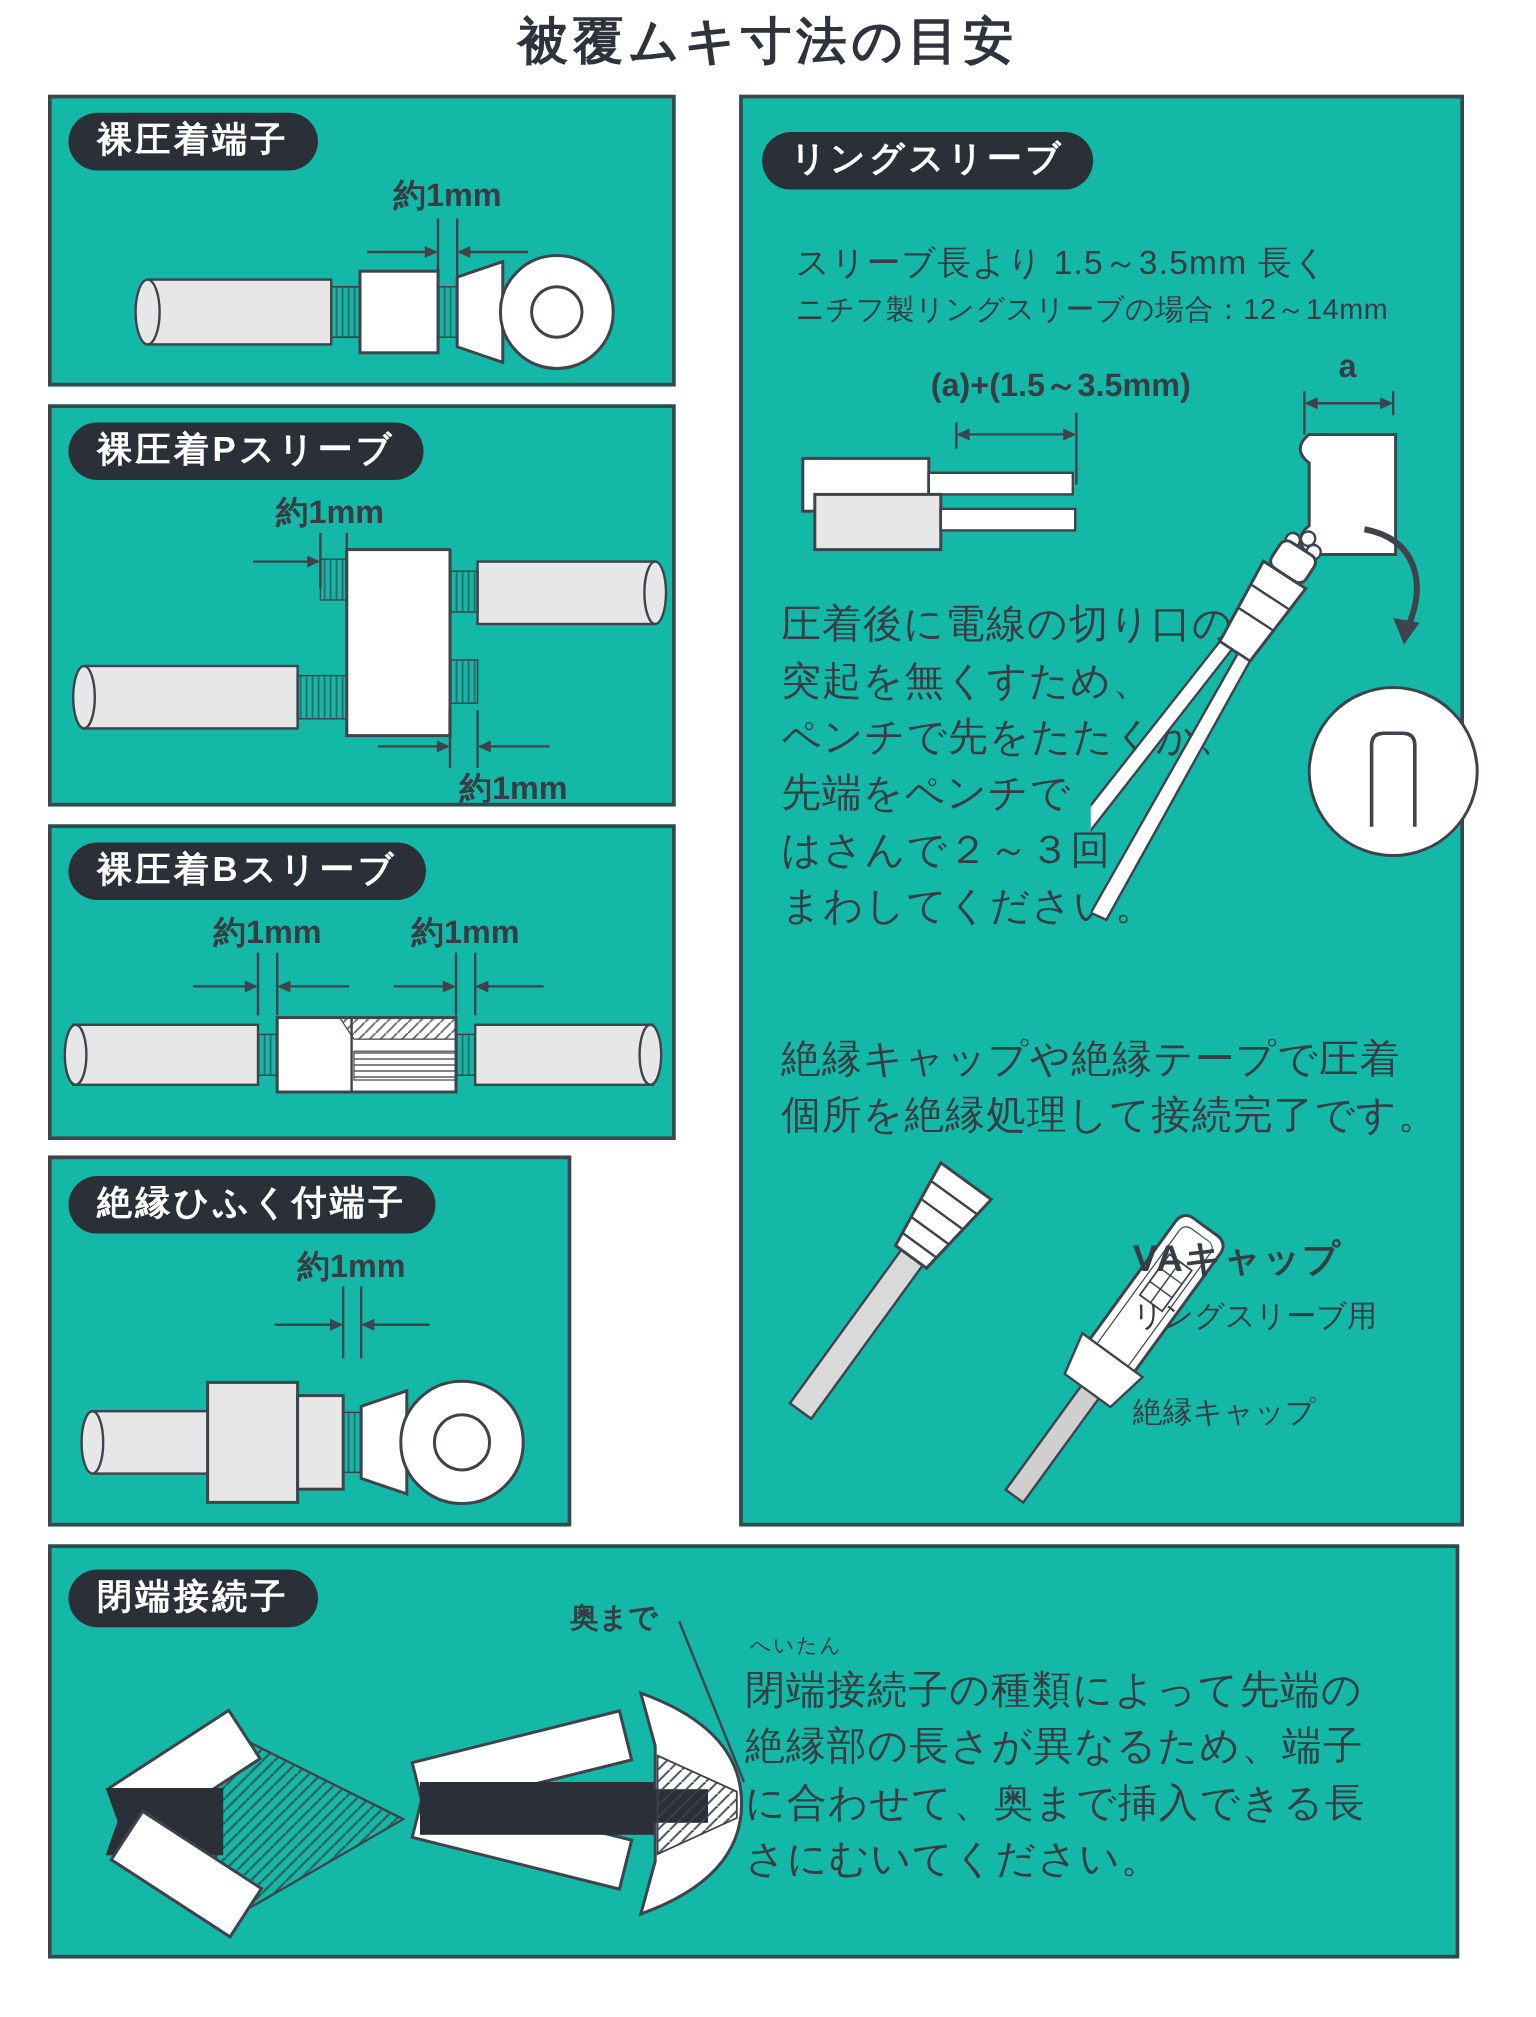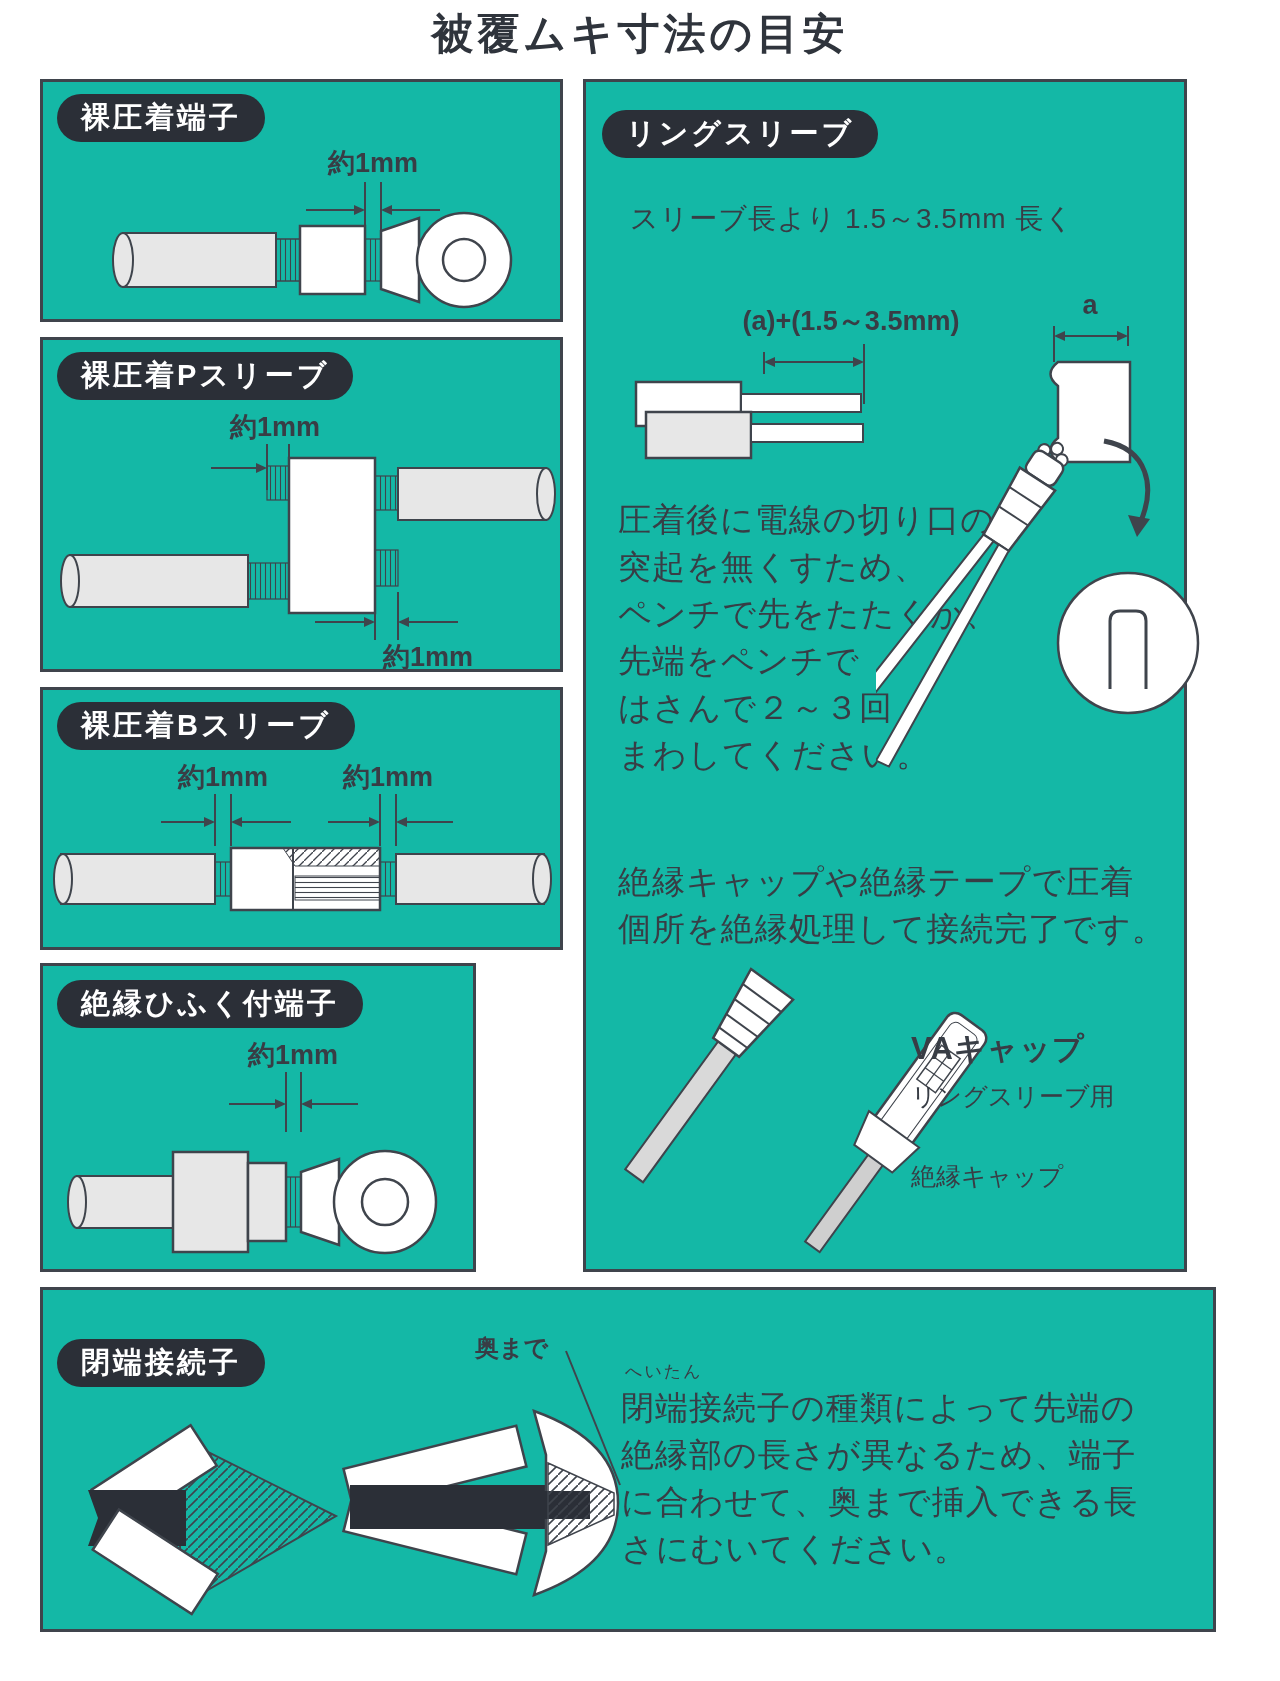--- a/index.html
+++ b/index.html
@@ -162,23 +162,24 @@
       <ellipse cx="34" cy="236" rx="9" ry="26" fill="#e7e7e7" stroke="#3f444c" stroke-width="2"></ellipse>
       <rect x="130" y="186" width="75" height="100" fill="#e7e7e7" stroke="#3f444c" stroke-width="2.5"></rect>
       <rect x="205" y="197" width="38" height="78" fill="#e7e7e7" stroke="#3f444c" stroke-width="2.5"></rect>
       <rect x="243" y="211" width="15" height="50" fill="url(#p4)" stroke="#3f444c" stroke-width="1.2"></rect>
       <polygon points="258,206 296,193 296,279 258,266" fill="#fff" stroke="#3f444c" stroke-width="2.5"></polygon>
       <circle cx="342" cy="236" r="51" fill="#fff" stroke="#3f444c" stroke-width="2.5"></circle>
       <circle cx="342" cy="236" r="23" fill="#fff" stroke="#3f444c" stroke-width="2.5"></circle>
     </svg>
   </div>
 
-  <div class="box" style="left:583px; top:79px; width:604px; height:1193px;">
+  <div class="box" style="left:616px; top:79px; width:604px; height:1193px;">
     <div class="pill" style="left:16px; top:28px;">リングスリーブ</div>
     <div class="rs-rule1">スリーブ長より 1.5～3.5mm 長く</div>
+    <div class="rs-rule2">ニチフ製リングスリーブの場合：12～14mm</div>
 
     <svg class="fig" style="left:20px; top:200px;" width="586" height="215" viewBox="0 0 586 215">
       <text x="245" y="48" text-anchor="middle" font-size="27">(a)+(1.5～3.5mm)</text>
       <g stroke="#3f444c" stroke-width="2" fill="none">
         <line x1="158" y1="70" x2="158" y2="92"></line>
           <line x1="258" y1="62" x2="258" y2="122"></line>
         <line x1="160" y1="80" x2="256" y2="80"></line>
       </g>
       <polygon points="158,80 169,75 169,85" fill="#3f444c"></polygon>
       <polygon points="258,80 247,75 247,85" fill="#3f444c"></polygon>
@@ -248,21 +249,21 @@
         <line x1="23" y1="36" x2="23" y2="78" stroke="#3f444c" stroke-width="1.2"></line>
         <polygon points="-8,132 54,132 47,168 0,168" fill="#fff" stroke="#3f444c" stroke-width="2"></polygon>
       </g>
     </svg>
     <div class="va-name">VAキャップ</div>
     <div class="va-desc1">リングスリーブ用</div>
     <div class="va-desc2">絶縁キャップ</div>
   </div>
 
   <div class="box" style="left:40px; top:1287px; width:1176px; height:345px;">
-    <div class="pill" style="left:14px; top:18px;margin-top:31px;">閉端接続子</div>
+    <div class="pill" style="left:14px; top:18px;">閉端接続子</div>
 
     <svg class="fig" style="left:25px; top:68px;" width="290" height="266" viewBox="0 0 290 266">
       <defs>
         <pattern id="td" width="10" height="10" patternUnits="userSpaceOnUse">
             <path d="M0 10L10 0" stroke="#3f444c" stroke-width="1.6"></path>
           </pattern>
       </defs>
       <polygon points="112,80 268,158 112,248" fill="url(#td)" stroke="#3f444c" stroke-width="2"></polygon>
       <g transform="rotate(-33 120 100)">
         <rect x="22" y="74" width="118" height="48" fill="#fff" stroke="#3f444c" stroke-width="2.5"></rect>

